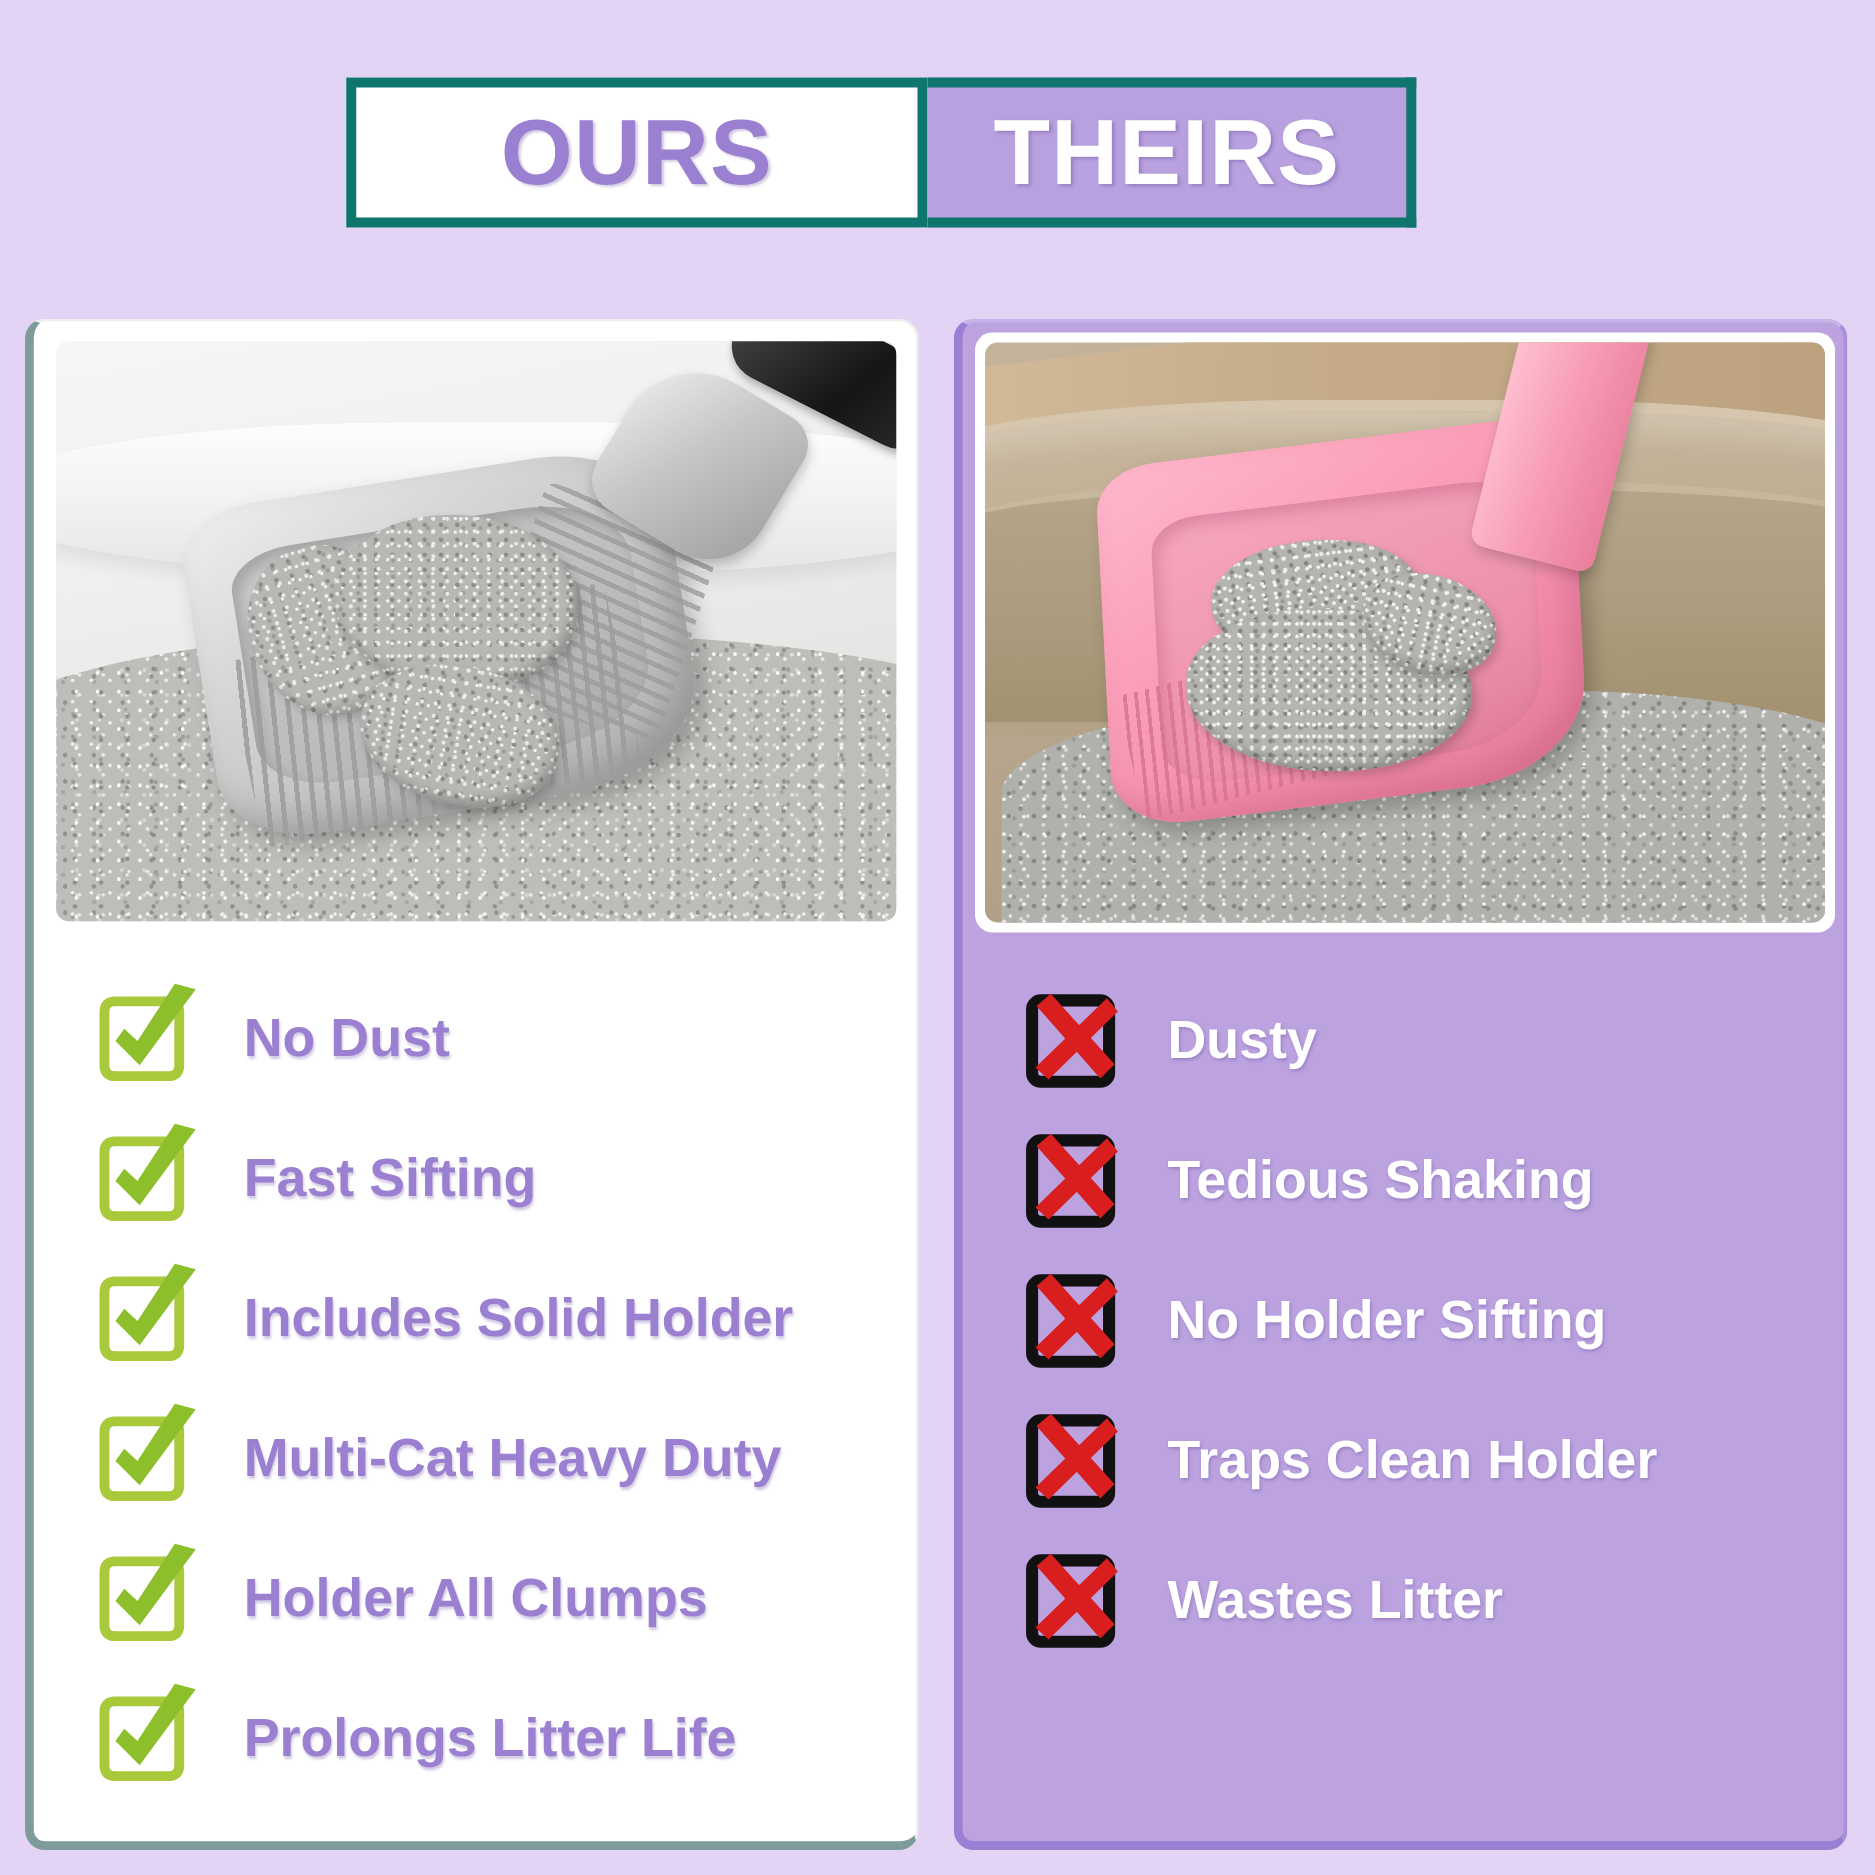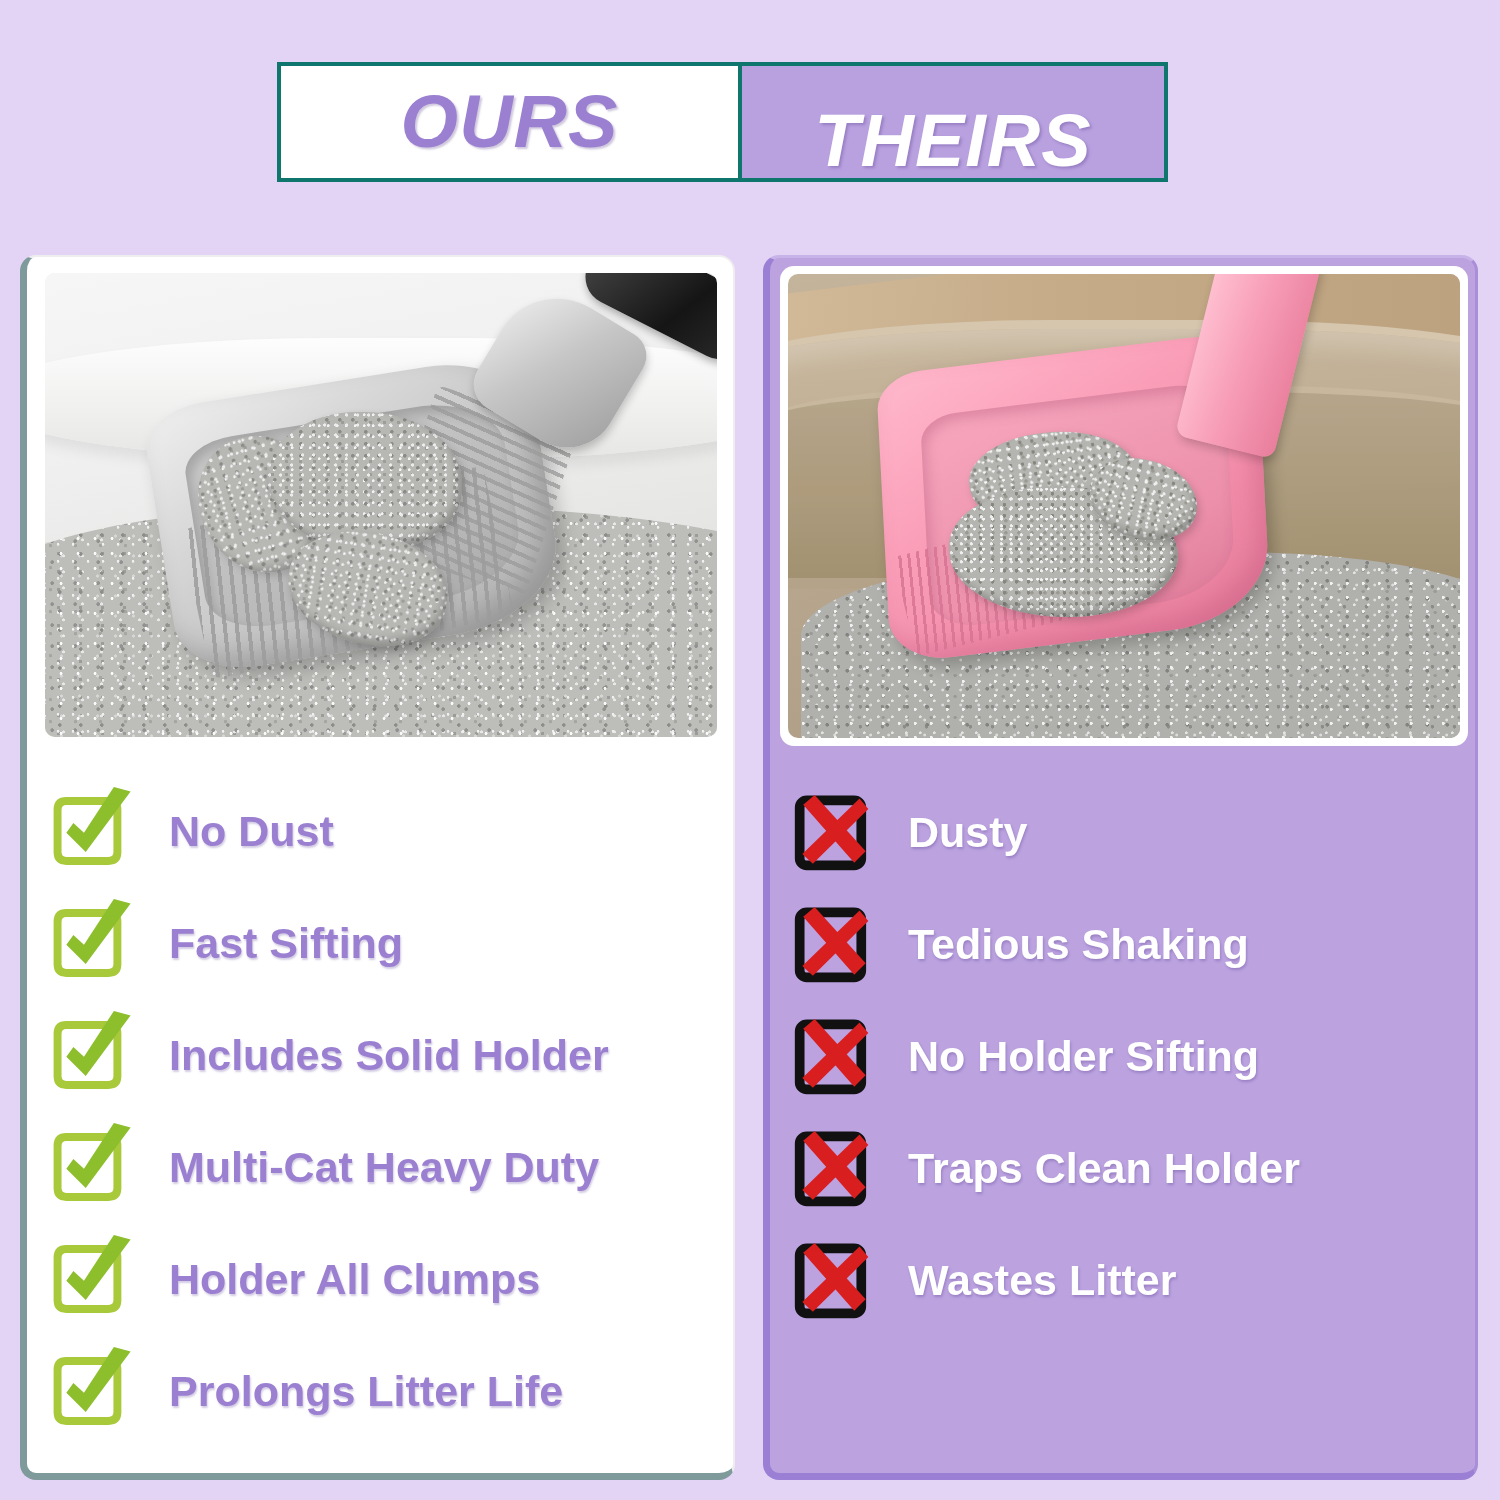--- a/index.html
+++ b/index.html
@@ -17,34 +17,32 @@
     left:277px; top:62px;
     width:948px; height:120px;
     display:flex;
     box-sizing:border-box;
   }
   .hdr-cell{
     box-sizing:border-box;
     display:flex;
     align-items:center;
     justify-content:center;
-    border:4px solid #0f766e;
-    font-style:italic;
+    border:8px solid #0f766e;
   }
   .hdr-ours{
     width:465px;
     background:#ffffff;
     color:#9b7fd0;
   }
   .hdr-theirs{
-    width:426px;
+    width:391px;
     background:#b9a1e0;
     color:#ffffff;
     border-left:none;
-    align-items:flex-end;
   }
   .hdr-label{
     font-size:74px;
     font-weight:bold;
     letter-spacing:1px;
     line-height:1;
     text-shadow:2px 2px 2px rgba(120,100,160,.35);
   }
   .hdr-theirs .hdr-label{
     text-shadow:2px 2px 3px rgba(110,85,160,.45);
@@ -261,21 +259,21 @@
     position:absolute;
     left:0; top:500px;
     width:100%;
     padding:18px 0 0 0;
     box-sizing:border-box;
   }
   .row{
     display:flex;
     align-items:center;
     height:112px;
-    padding-left:20px;
+    padding-left:46px;
     box-sizing:border-box;
   }
   .row-label{
     font-size:43px;
     font-weight:bold;
     line-height:1;
     white-space:nowrap;
   }
   .list-ours .row-label{
     color:#9b7fd0;

